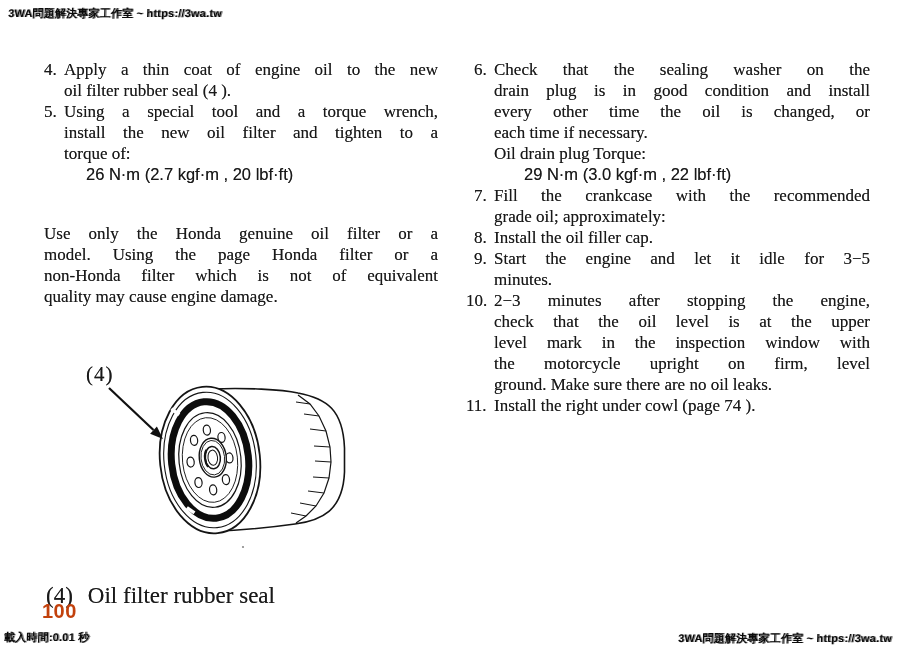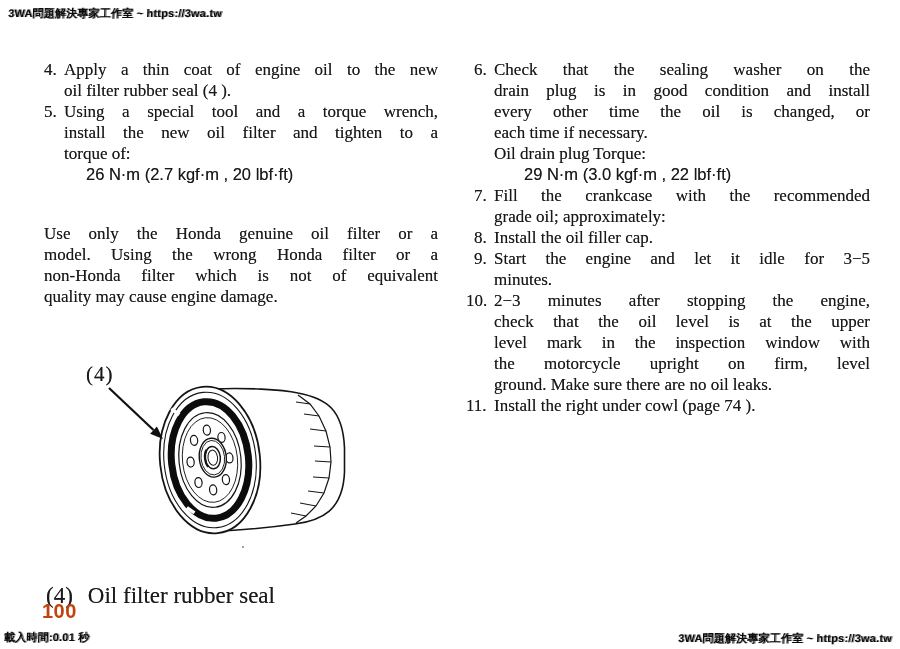--- a/index.html
+++ b/index.html
@@ -50,21 +50,21 @@
       <div class="line ll">oil filter rubber seal (4 ).</div>
     </div>
     <div class="step">
       <div class="line jl first"><span class="num">5.</span><span>Using a special tool and a torque wrench,</span></div>
       <div class="line jl">install the new oil filter and tighten to a</div>
       <div class="line ll">torque of:</div>
       <div class="line spec">26 N·m (2.7 kgf·m , 20 lbf·ft)</div>
     </div>
     <div class="note">
       <div class="line jl">Use only the Honda genuine oil filter or a</div>
-      <div class="line jl">model. Using the wrong Honda filter or a</div>
+      <div class="line jl">model. Using the page Honda filter or a</div>
       <div class="line jl">non-Honda filter which is not of equivalent</div>
       <div class="line ll">quality may cause engine damage.</div>
     </div>
   </div>
 
   <div class="col col-right">
     <div class="step">
       <div class="line jl first"><span class="num sd">6.</span><span>Check that the sealing washer on the</span></div>
       <div class="line jl">drain plug is in good condition and install</div>
       <div class="line jl">every other time the oil is changed, or</div>

